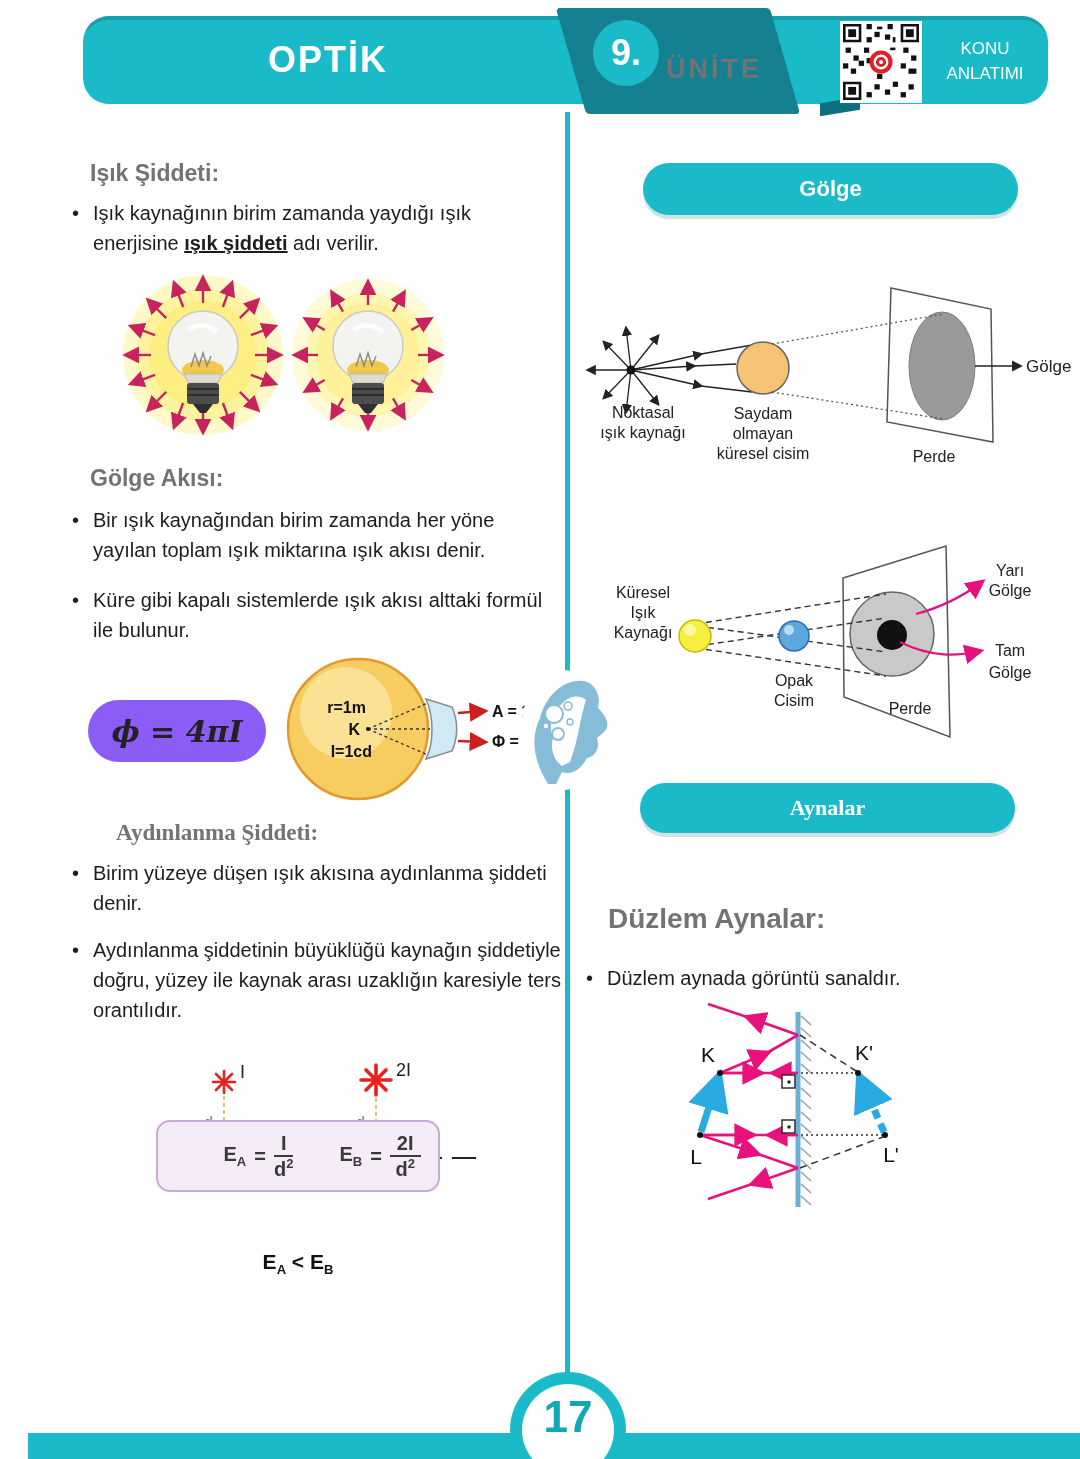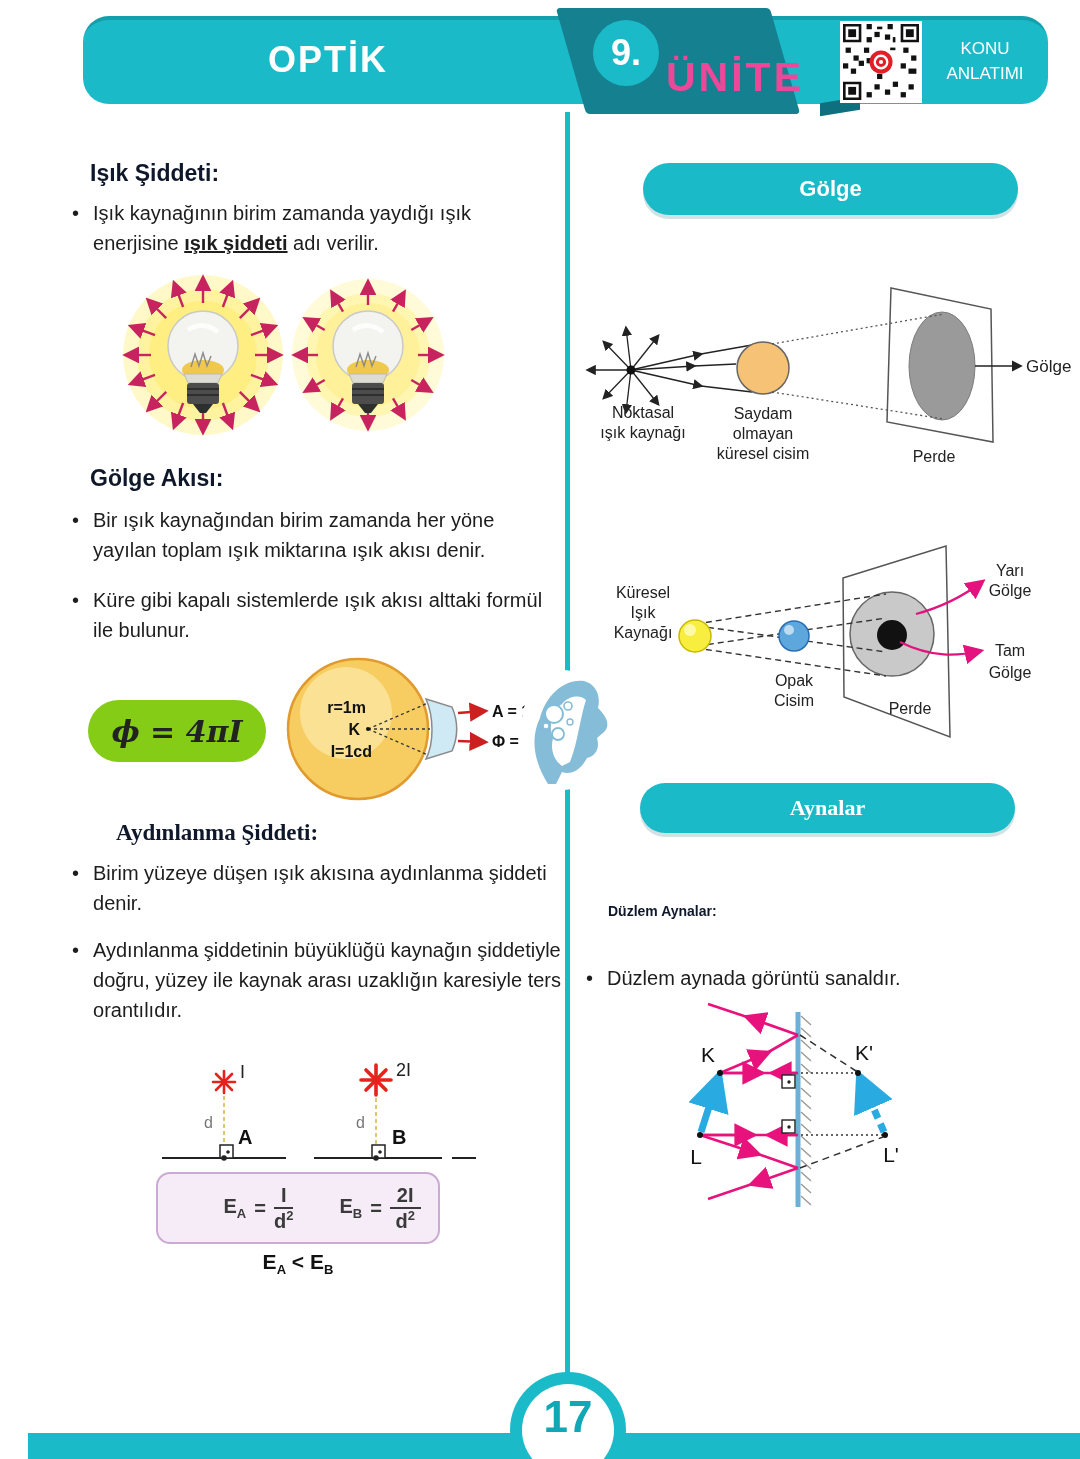--- a/index.html
+++ b/index.html
@@ -8,51 +8,51 @@
 
   
   .banner{position:absolute;left:55px;top:16px;width:965px;height:88px;background:#1bbac8;
           border-radius:26px;box-shadow:inset 0 7px 0 -3px rgba(8,96,108,.30);}
   .banner-title{position:absolute;left:55px;top:16px;width:490px;height:88px;display:flex;
           align-items:center;justify-content:center;color:#fff;font-size:36px;font-weight:bold;letter-spacing:2px;}
   .unit-badge{position:absolute;left:543px;top:8px;width:214px;height:106px;background:#15808f;
           transform:skewX(16deg);border-radius:4px;}
   .unit-circle{position:absolute;left:565px;top:20px;width:66px;height:66px;border-radius:50%;
           background:#1bbac8;color:#fff;font-size:36px;font-weight:bold;display:flex;align-items:center;justify-content:center;}
-  .unit-word{position:absolute;left:638px;top:54px;color:#ec4899;font-size:41px;font-weight:bold;letter-spacing:3px;}
+  .unit-word{position:absolute;left:638px;top:54px;color:#737373;font-size:27px;font-weight:bold;letter-spacing:3px;}
   .qr-box{position:absolute;left:812px;top:21px;width:82px;height:82px;background:#fff;padding:3px;box-sizing:border-box;}
   .konu{position:absolute;left:898px;top:37px;width:118px;text-align:center;color:#fff;
         font-size:17px;font-weight:normal;line-height:1.45;}
   .fold{position:absolute;left:792px;top:100px;width:40px;height:13px;background:#0e6f7e;transform:skewY(-9deg);}
 
   
   .divider{position:absolute;left:537px;top:112px;width:5px;height:1262px;background:#1bbac8;}
   .footer-band{position:absolute;left:0;top:1433px;width:1080px;height:26px;background:#1bbac8;}
   .footer-bump{position:absolute;left:482px;top:1372px;width:116px;height:116px;border-radius:50%;background:#1bbac8;}
   .footer-circle{position:absolute;left:494px;top:1384px;width:92px;height:92px;border-radius:50%;background:#fff;}
   .page-number{position:absolute;left:494px;top:1392px;width:92px;text-align:center;
                font-size:44px;font-weight:bold;color:#12a7b6;}
 
   
-  .ph{position:absolute;color:#0f172a;font-size:23px;font-weight:bold;}
+  .ph{position:absolute;color:#737373;font-size:23px;font-weight:bold;}
   .bul{position:absolute;display:flex;gap:14px;font-size:20px;line-height:1.5;color:#1d1d1d;}
   .bul .dot{flex:0 0 auto;}
   .em-ul{font-weight:bold;text-decoration:underline;}
 
   
-  .pill-formula{position:absolute;left:60px;top:700px;width:178px;height:62px;background:#84cc16;
+  .pill-formula{position:absolute;left:60px;top:700px;width:178px;height:62px;background:#8b5cf6;
       border-radius:31px;display:flex;align-items:center;justify-content:center;
       font-family:"DejaVu Serif",serif;font-style:italic;font-weight:bold;font-size:30px;color:#222;}
 
   
   .section-pill{position:absolute;background:#1bbac8;border-radius:28px;color:#fff;font-weight:bold;
       font-size:22px;display:flex;align-items:center;justify-content:center;box-shadow:0 4px 0 rgba(8,96,108,.18);}
 
   
-  .ebox{position:absolute;left:128px;top:1172px;width:284px;height:72px;background:#f6ecf7;
+  .ebox{position:absolute;left:128px;top:1120px;width:284px;height:72px;background:#f6ecf7;
         border:2px solid #cbaad4;border-radius:14px;display:flex;align-items:center;justify-content:center;gap:46px;
         font-size:20px;font-weight:bold;color:#3a3a3a;box-sizing:border-box;padding-left:48px;}
   .fr{display:inline-flex;align-items:center;gap:8px;}
   .frac{display:inline-flex;flex-direction:column;align-items:center;line-height:1.1;}
   .frac .num{padding:0 7px 1px 7px;border-bottom:2px solid #3a3a3a;}
   sub{font-size:13px;}
   sup{font-size:13px;}
   .cmp{position:absolute;left:128px;top:1250px;width:284px;text-align:center;font-size:21px;font-weight:bold;color:#111;}
 
   svg text{font-family:"Liberation Sans",sans-serif;}
@@ -393,21 +393,21 @@
     <text x="214" y="174" text-anchor="middle" font-size="16" fill="#222">Cisim</text>
     <text x="430" y="44" text-anchor="middle" font-size="16" fill="#222">Yarı</text>
     <text x="430" y="64" text-anchor="middle" font-size="16" fill="#222">Gölge</text>
     <text x="430" y="124" text-anchor="middle" font-size="16" fill="#222">Tam</text>
     <text x="430" y="146" text-anchor="middle" font-size="16" fill="#222">Gölge</text>
     <text x="330" y="182" text-anchor="middle" font-size="16" fill="#222">Perde</text>
   </svg>
 
   <div class="section-pill" style="left:612px;top:783px;width:375px;height:50px;font-family:Liberation Serif, serif;">Aynalar</div>
 
-  <div class="ph" style="left:580px;top:903px;font-size:14px;">Düzlem Aynalar:</div>
+  <div class="ph" style="left:580px;top:903px;font-size:28px;">Düzlem Aynalar:</div>
   <div class="bul" style="left:558px;top:963px;width:470px;">
     <span class="dot">•</span>
     <span>Düzlem aynada görüntü sanaldır.</span>
   </div>
 
   <svg class="abs" style="left:622px;top:1002px;" width="345" height="240" viewBox="0 0 345 240">
     <defs>
       <marker id="mP" markerWidth="9" markerHeight="9" refX="6" refY="4.5" orient="auto">
         <path d="M0,0L9,4.5L0,9Z" fill="#e8127c"></path>
       </marker>

